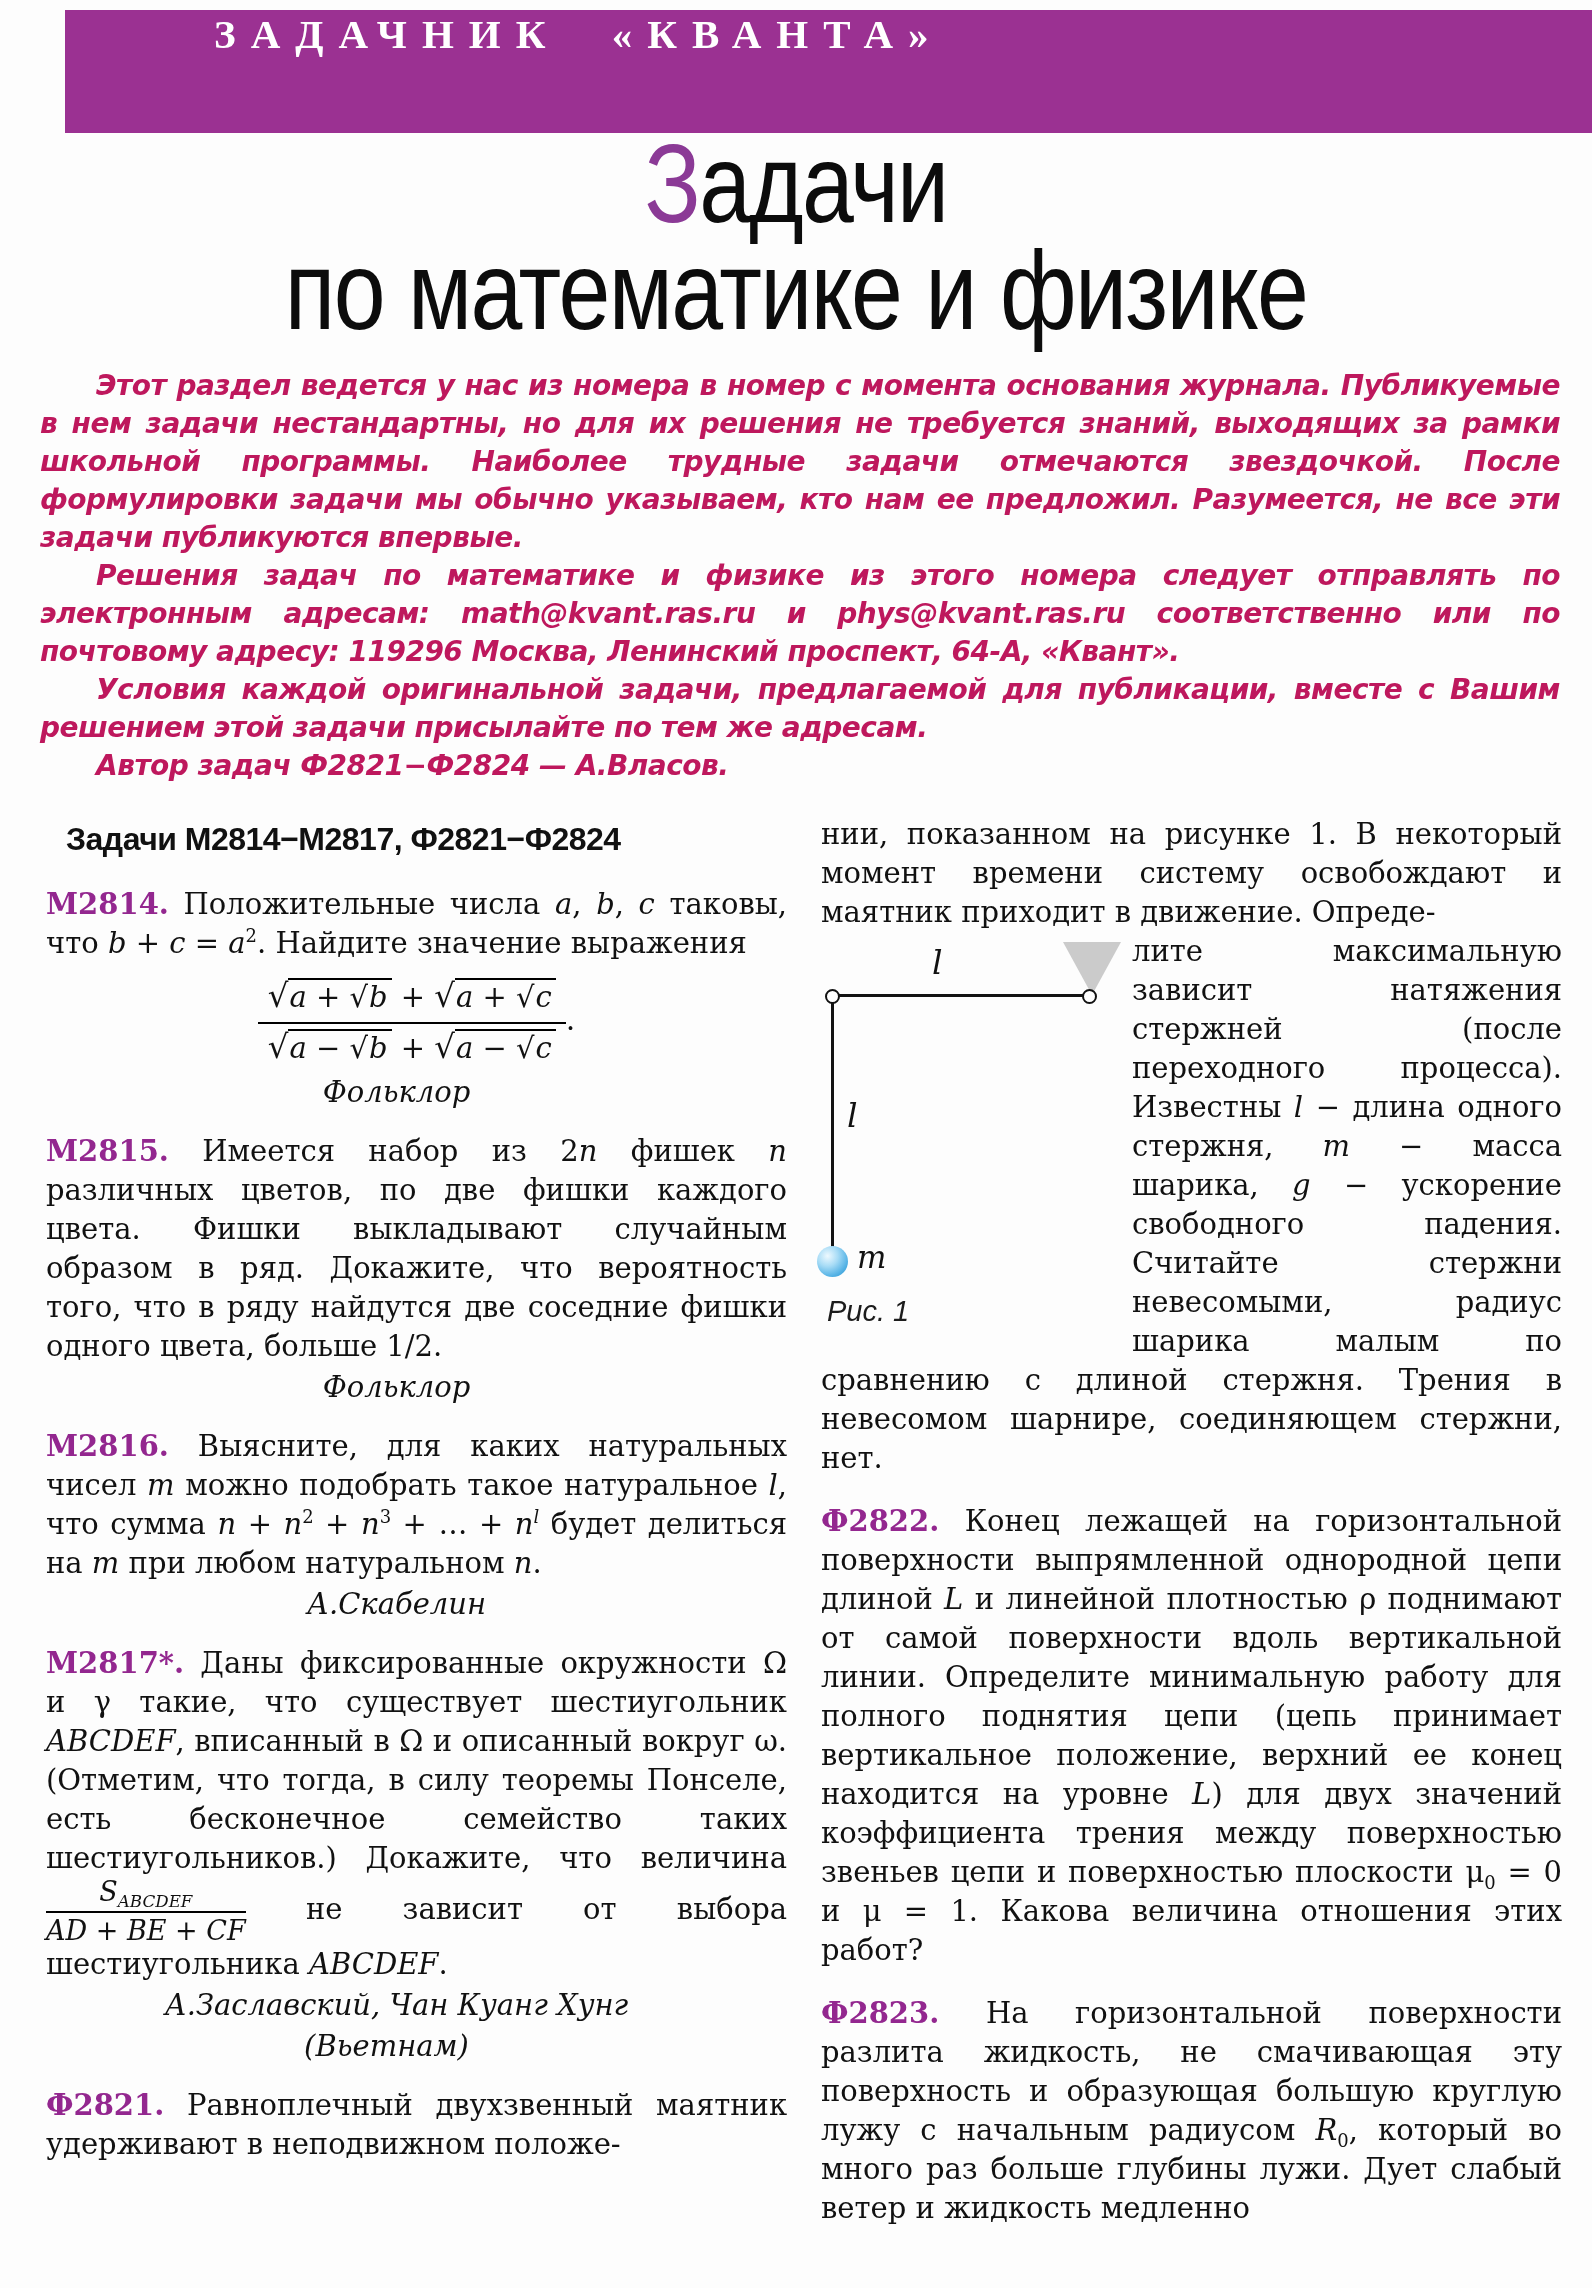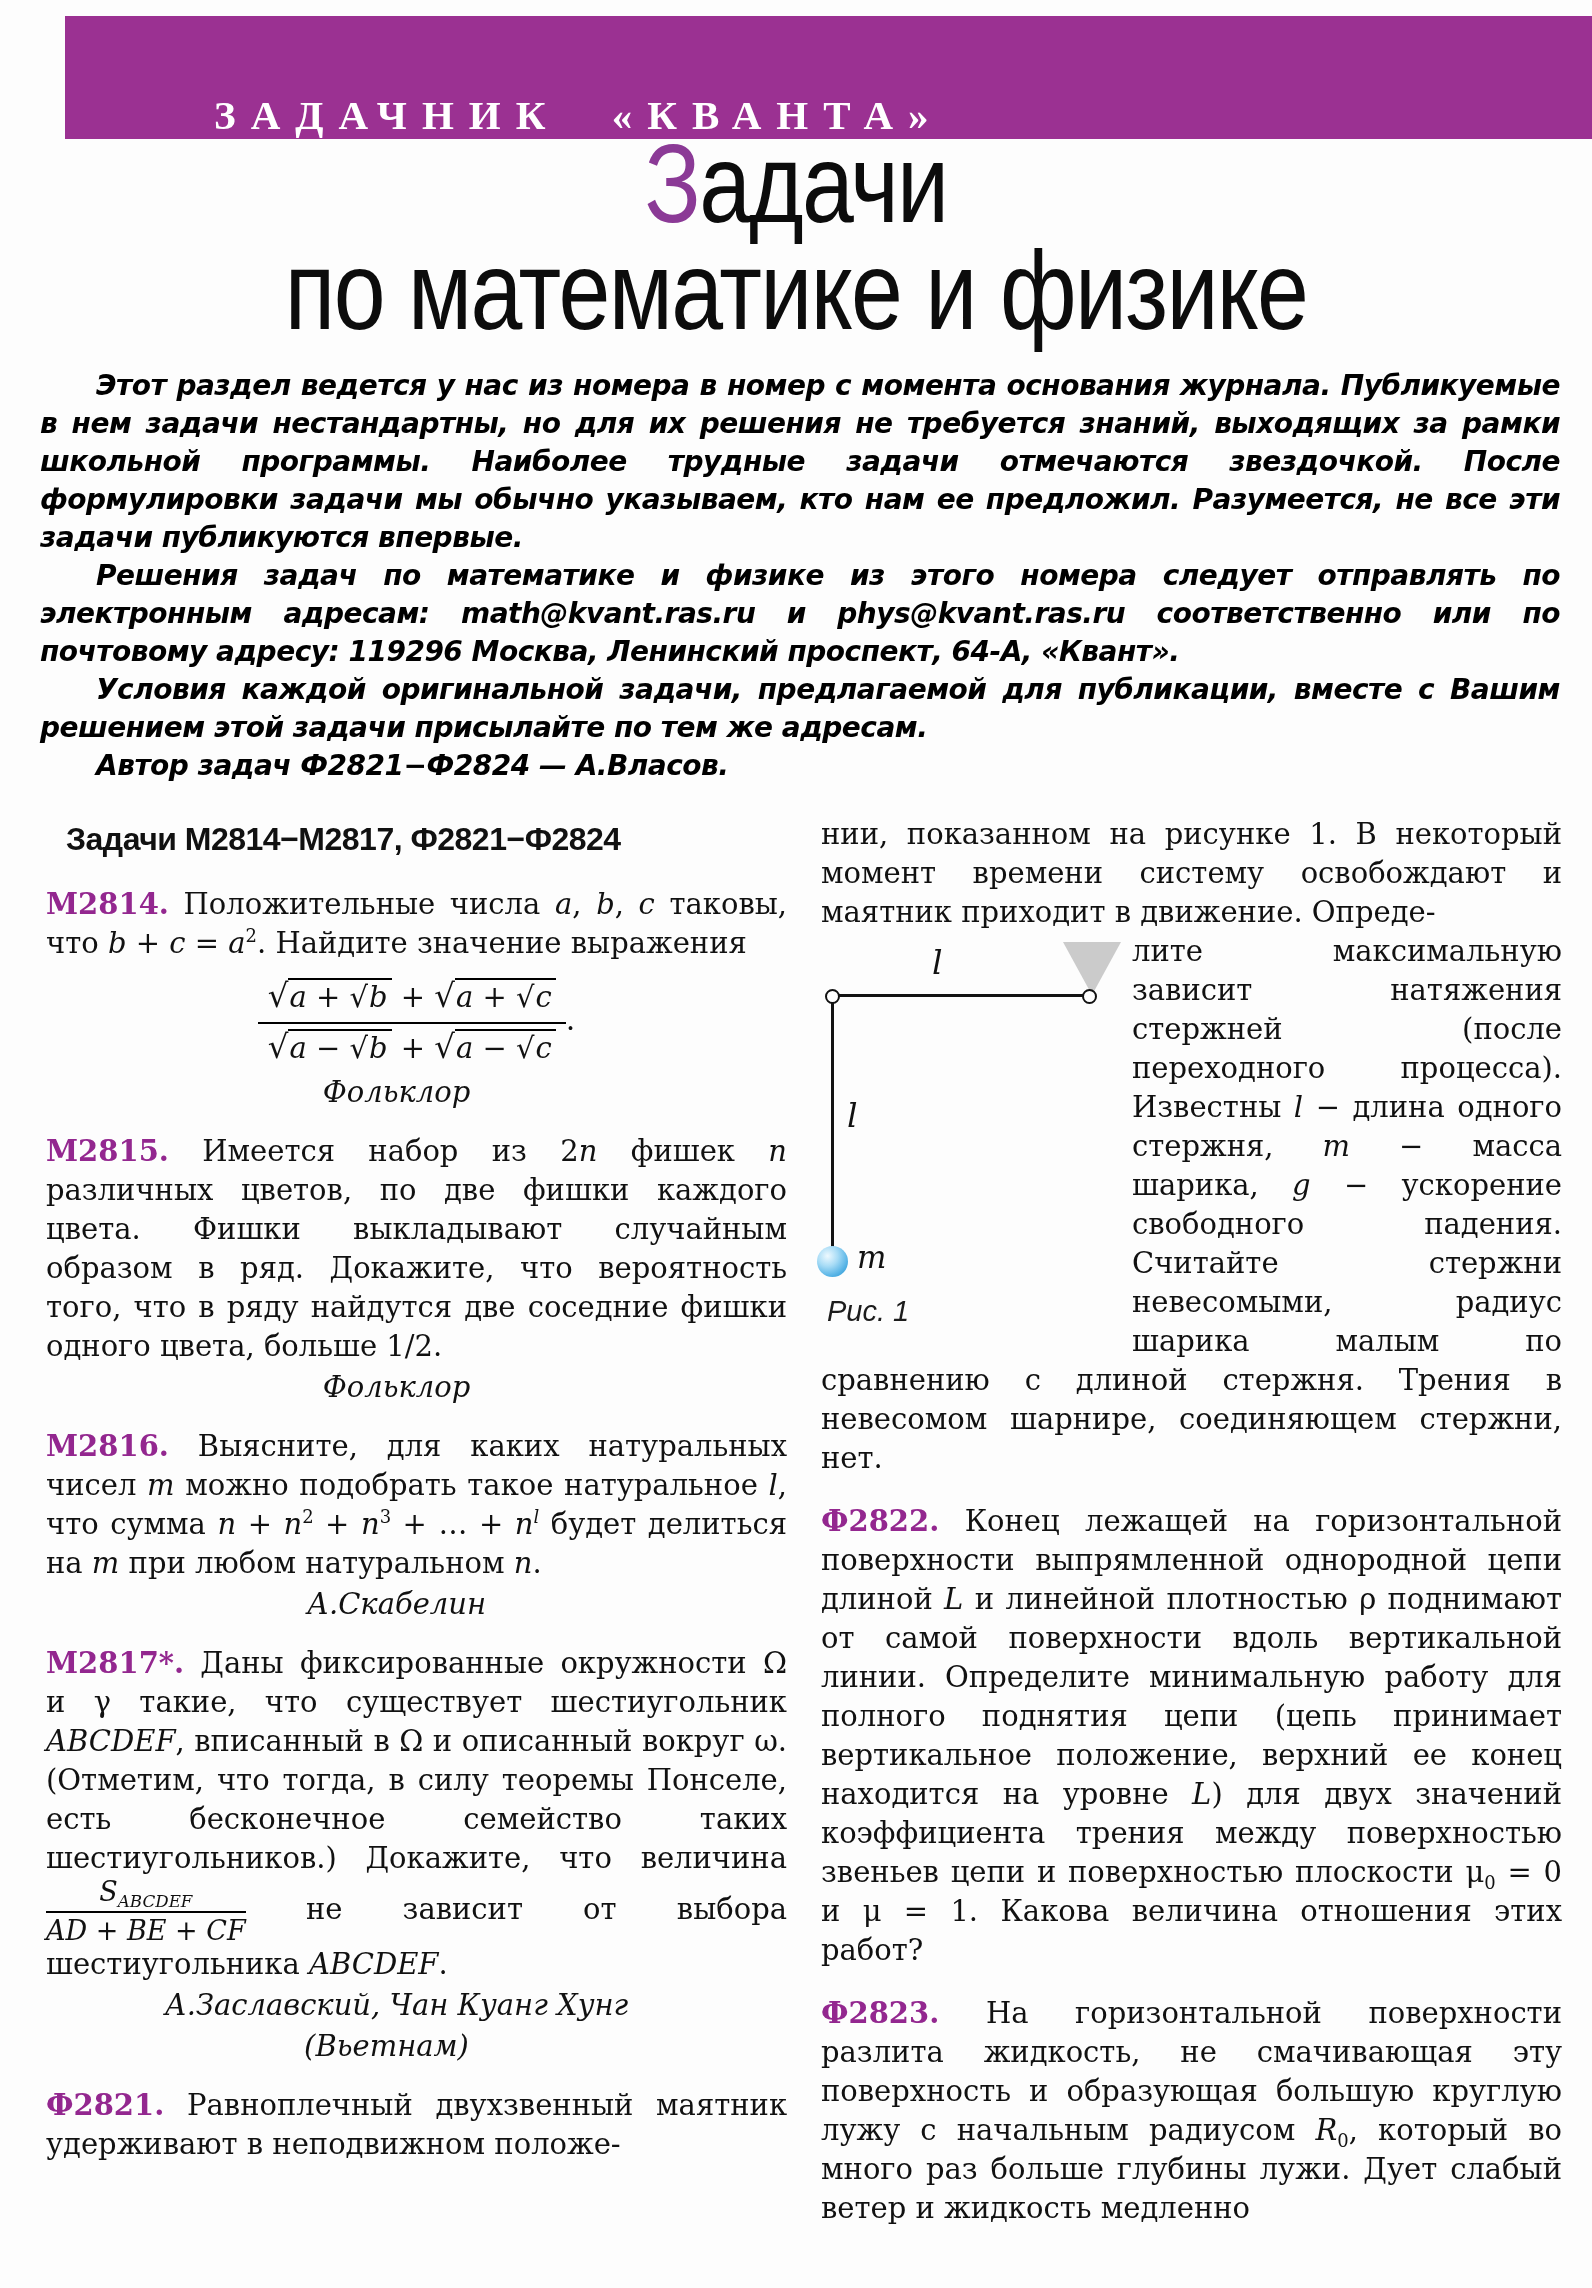--- a/index.html
+++ b/index.html
@@ -3,22 +3,22 @@
 <meta charset="utf-8">
 <style>
   html,body { margin:0; padding:0; background:#ffffff; }
   .page {
     position:relative; width:1592px; height:2289px; margin:0 auto;
     background:#fdfdfd; overflow:hidden;
     font-family:"DejaVu Serif", serif; color:#111;
   }
   
   .band {
-    position:absolute; left:65px; top:16px; right:0; height:123px;
-    display:flex; align-items:flex-end;
+    position:absolute; left:65px; top:10px; right:0; height:123px;
+    display:flex; align-items:flex-start;
   }
   .band-label {
     padding-left:149px; color:#fff;
     font-family:"Liberation Serif", serif; font-weight:700;
     font-size:41px; letter-spacing:15px; word-spacing:26px;
     white-space:nowrap;
   }
   
   .title {
     margin-top:8px; text-align:center;
@@ -26,21 +26,21 @@
     font-size:111px; line-height:107px; color:#0c0c0c;
     transform:scaleX(0.84); transform-origin:50% 0;
     letter-spacing:-2px;
   }
   .title .initial { }
   
   .intro {
     margin:22px 32px 0 40px;
     font-family:"DejaVu Sans", sans-serif; font-style:italic; font-weight:700;
     font-size:28px; line-height:38px; letter-spacing:-0.5px;
-    text-align:justify; color:#000000;
+    text-align:justify; color:#be185d;
   }
   .intro p { margin:0; text-indent:56px; }
   
   .cols {
     display:flex; gap:34px; padding:30px 30px 0 46px;
     font-size:29px; line-height:39px; text-align:justify;
   }
   .col { flex:1; min-width:0; }
   .section-heading {
     font-family:"Liberation Sans", sans-serif; font-weight:700;

